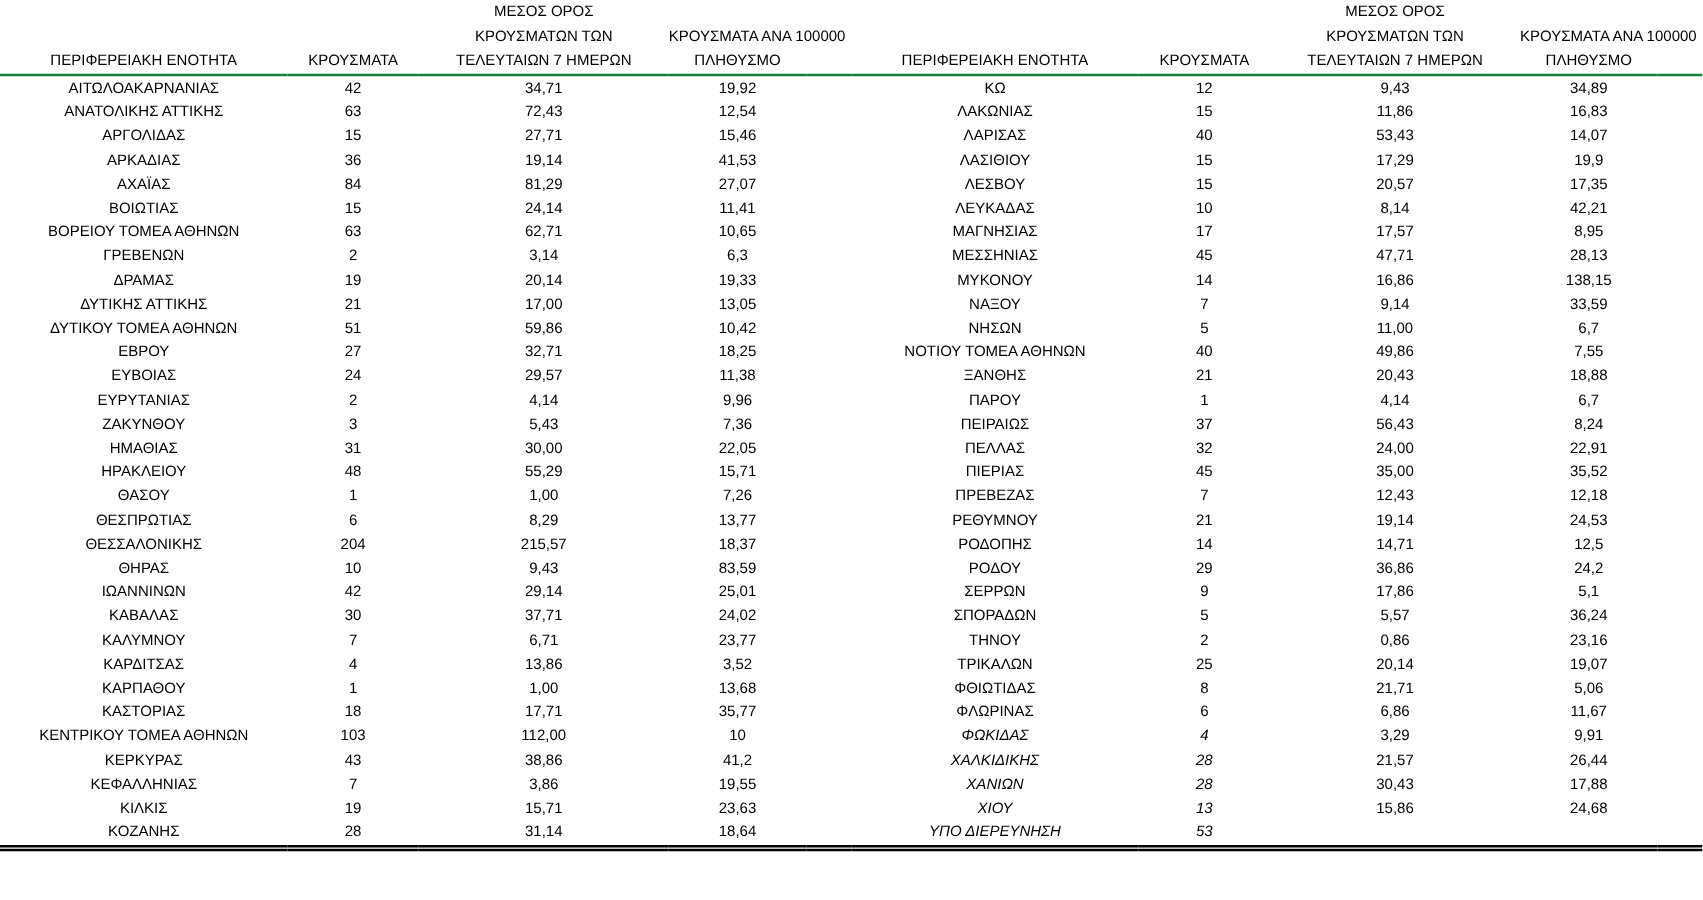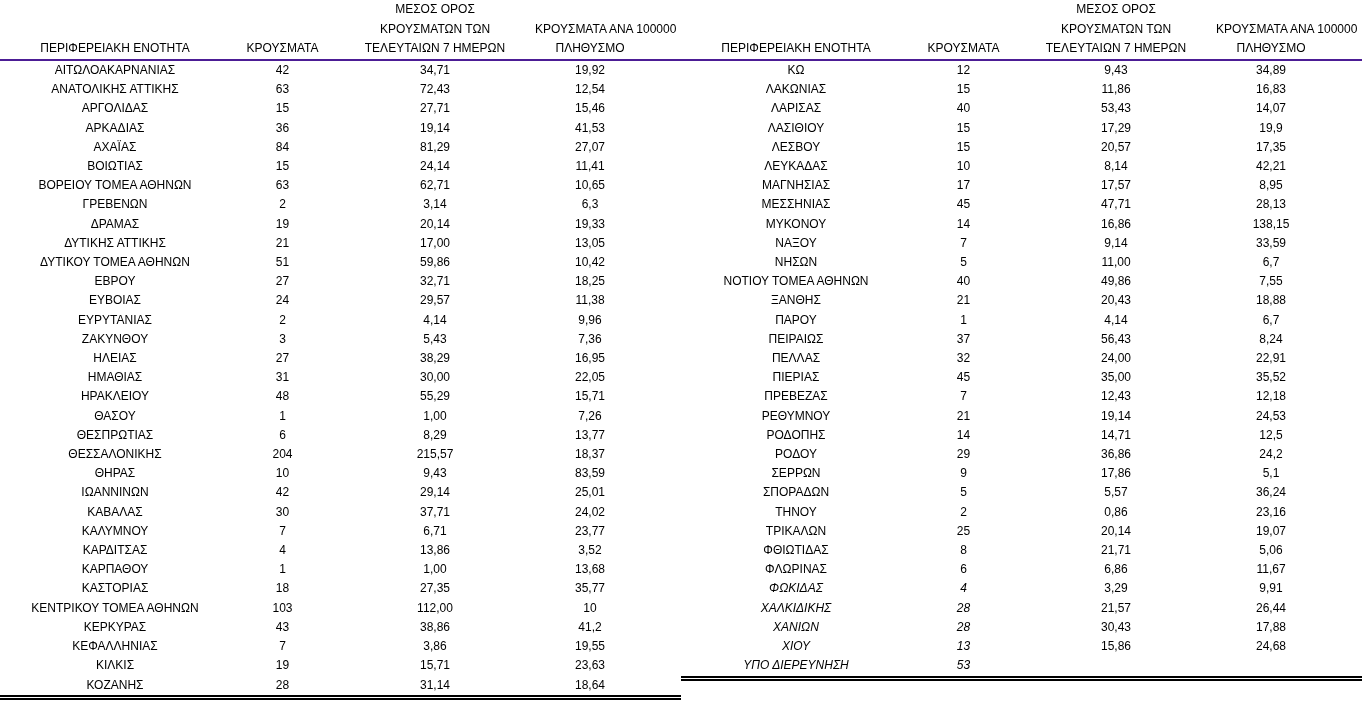--- a/index.html
+++ b/index.html
@@ -29,21 +29,21 @@
     text-align: center;
     white-space: nowrap;
     overflow: visible;
     font-size: 12px;
   }
   table.cases-table thead th {
     height: 58px;
     vertical-align: bottom;
     font-weight: normal;
     line-height: 19.2px;
-    border-bottom: 2px solid #4c1d95;
+    border-bottom: 2px solid #15803d;
     padding-bottom: 1px;
   }
   table.cases-table tbody td {
     height: 19.2px;
     line-height: 19.2px;
     vertical-align: middle;
   }
   table.cases-table tbody tr.italic td:nth-child(1),
   table.cases-table tbody tr.italic td:nth-child(2) {
     font-style: italic;
@@ -182,27 +182,20 @@
           <td></td>
         </tr>
         <tr>
           <td>ΖΑΚΥΝΘΟΥ</td>
           <td>3</td>
           <td>5,43</td>
           <td>7,36</td>
           <td></td>
         </tr>
         <tr>
-          <td>ΗΛΕΙΑΣ</td>
-          <td>27</td>
-          <td>38,29</td>
-          <td>16,95</td>
-          <td></td>
-        </tr>
-        <tr>
           <td>ΗΜΑΘΙΑΣ</td>
           <td>31</td>
           <td>30,00</td>
           <td>22,05</td>
           <td></td>
         </tr>
         <tr>
           <td>ΗΡΑΚΛΕΙΟΥ</td>
           <td>48</td>
           <td>55,29</td>
@@ -268,21 +261,21 @@
         <tr>
           <td>ΚΑΡΠΑΘΟΥ</td>
           <td>1</td>
           <td>1,00</td>
           <td>13,68</td>
           <td></td>
         </tr>
         <tr>
           <td>ΚΑΣΤΟΡΙΑΣ</td>
           <td>18</td>
-          <td>27,35</td>
+          <td>17,71</td>
           <td>35,77</td>
           <td></td>
         </tr>
         <tr>
           <td>ΚΕΝΤΡΙΚΟΥ ΤΟΜΕΑ ΑΘΗΝΩΝ</td>
           <td>103</td>
           <td>112,00</td>
           <td>10</td>
           <td></td>
         </tr>

